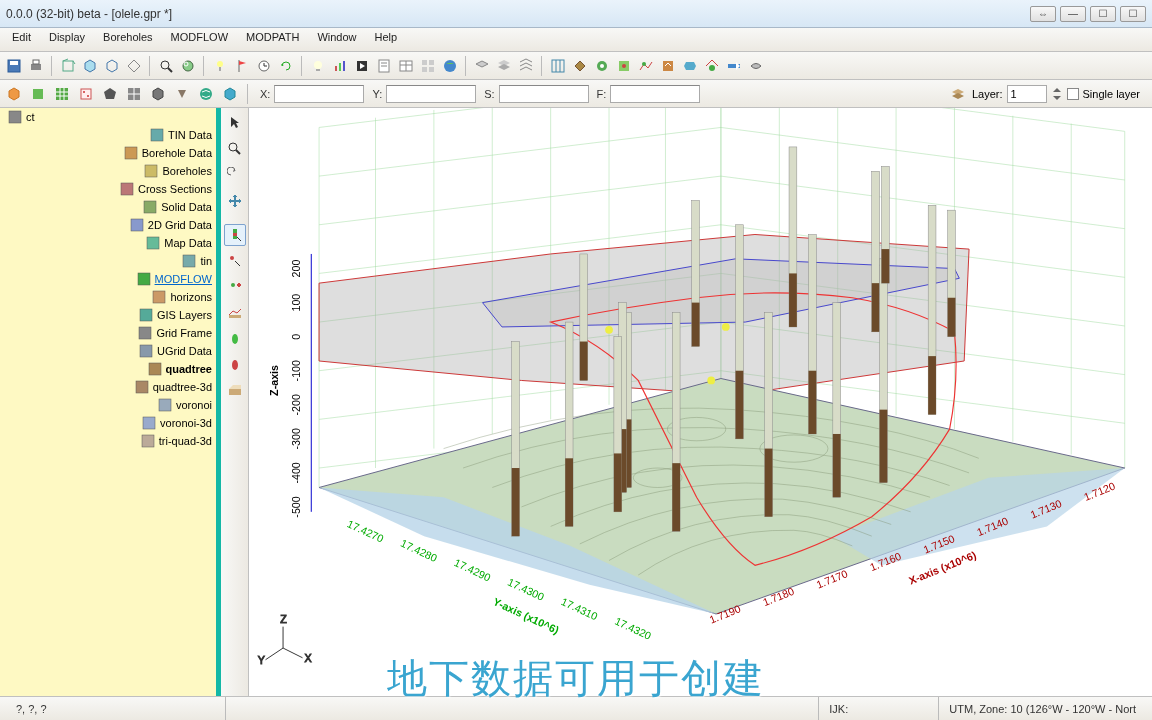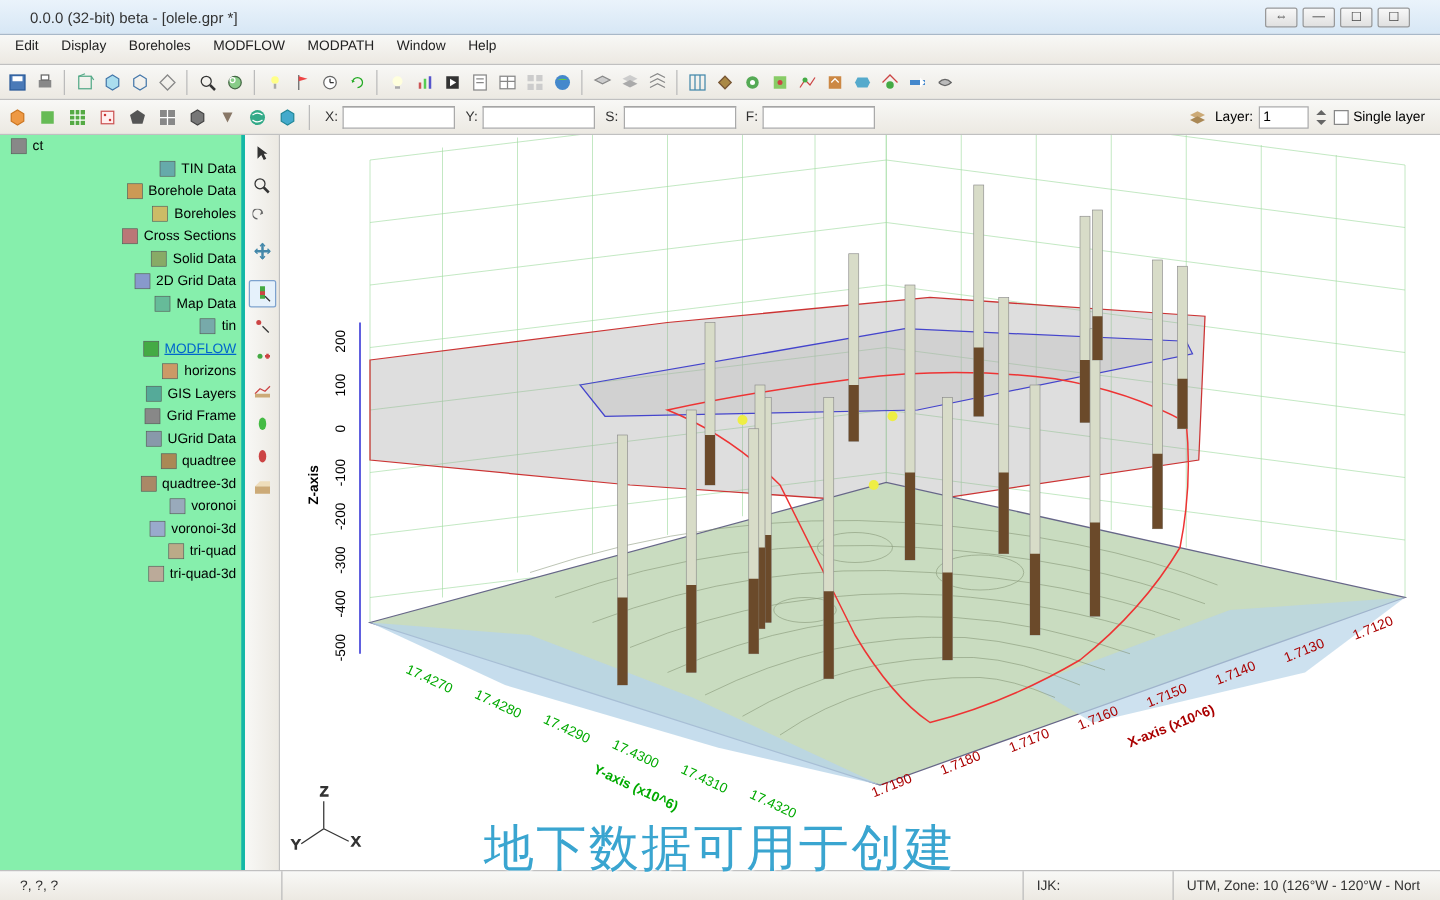--- a/index.html
+++ b/index.html
@@ -1,44 +1,44 @@
 <!DOCTYPE html>
 <html><head>
 <meta charset="utf-8">
 <style>
 * { margin: 0; padding: 0; box-sizing: border-box; font-family: "Segoe UI", Tahoma, sans-serif; font-size: 11px; }
 body { background: #fff; overflow: hidden; width: 1152px; height: 720px; position: relative; }
 
-.titlebar { height: 28px; background: linear-gradient(#eaf3fb, #d7e7f5); border-bottom: 1px solid #a8b8c8; display: flex; align-items: center; padding: 0 24px; }
+.titlebar { height: 28px; background: linear-gradient(#eaf3fb, #d7e7f5); border-bottom: 1px solid #a8b8c8; display: flex; align-items: center; padding: 0 6px; }
 .titlebar-text { flex: 1; color: #333; font-size: 12px; }
 .win-btns { display: flex; gap: 4px; }
 .win-btn { width: 26px; height: 16px; background: linear-gradient(#f8f8f8,#e0e0e0); border: 1px solid #999; border-radius: 2px; display:flex; align-items:center; justify-content:center; font-size:10px; color:#444; }
 
 .menubar { height: 24px; background: linear-gradient(#f8f8f6,#ece9e2); border-bottom: 1px solid #c0c0c0; display: flex; align-items: flex-start; padding-left: 4px; gap: 2px; }
 .menu-item { padding: 3px 8px; color: #222; cursor: default; }
 
 .toolbar1 { height: 28px; background: linear-gradient(#f8f8f6,#ece9e2); border-bottom: 1px solid #c0c0c0; display: flex; align-items: center; padding: 0 4px; gap: 2px; }
 .tbtn { width: 20px; height: 20px; border: 1px solid transparent; display:flex; align-items:center; justify-content:center; border-radius:2px; }
 .tsep { width: 2px; height: 20px; border-left: 1px solid #bbb; margin: 0 3px; }
 
 .toolbar2 { height: 28px; background: linear-gradient(#f8f8f6,#ece9e2); border-bottom: 1px solid #c0c0c0; display: flex; align-items: center; padding: 0 4px; gap: 4px; }
 .coord-label { font-size: 11px; color: #333; margin-left: 4px; }
 .coord-field { width: 90px; height: 18px; background: #fff; border: 1px solid #aaa; border-top-color:#888; padding:0 3px; }
 .layer-box { display:flex; align-items:center; gap:4px; margin-left:auto; padding-right:8px; }
 .layer-spin { width:40px; height:18px; border:1px solid #aaa; background:#fff; padding:0 3px; display:flex; align-items:center; }
 .chk { width:12px; height:12px; border:1px solid #888; background:#fff; }
 
 .workspace { position: absolute; top: 108px; left:0; right:0; bottom:24px; display:flex; }
-.tree-panel { width: 196px; background:#86efac; border-right:3px solid #14b8a6; overflow:auto; }
+.tree-panel { width: 221px; background:#fef9c3; border-right:5px solid #14b8a6; overflow:auto; }
 .tree-item { display:flex; align-items:center; gap:4px; padding:1px 4px 1px 8px; height:18px; white-space:nowrap; }
 .tree-item.indent { padding-left: 22px; justify-content: flex-end; }
 .tree-icon { width:14px; height:14px; display:inline-flex; align-items:center; justify-content:center; }
 .tree-label { color:#000; }
 .tree-label.link { color:#0066cc; text-decoration:underline; }
-.tree-label.bold { font-weight:normal; }
+.tree-label.bold { font-weight:bold; }
 
 .vtoolbar { width: 28px; background: linear-gradient(90deg,#f8f8f6,#ece9e2); border-right:1px solid #c0c0c0; display:flex; flex-direction:column; align-items:center; padding-top:4px; gap:4px; }
 .vbtn { width:22px; height:22px; display:flex; align-items:center; justify-content:center; border:1px solid transparent; border-radius:2px; }
 .vbtn.active { border-color:#7da2ce; background:#e5f1fb; }
 
 .viewport { flex:1; background:#fff; position:relative; overflow:hidden; }
 .canvas3d { position:absolute; inset:0; }
 
 .statusbar { position:absolute; bottom:0; left:0; right:0; height:24px; background: linear-gradient(#f8f8f6,#ece9e2); border-top:1px solid #c0c0c0; display:flex; align-items:center; padding:0 6px; font-size:11px; color:#333; }
 .status-cell { border-right:1px solid #bbb; padding:0 10px; height:100%; display:flex; align-items:center; }
@@ -504,28 +504,20 @@
           </span>
           <span class="tree-label">voronoi</span>
         </div>
         <div class="tree-item indent">
           <span class="tree-icon">
             <svg width="14" height="14">
               <rect x="1" y="1" width="12" height="12" fill="#9ac" stroke="#555" stroke-width="0.5"></rect>
             </svg>
           </span>
           <span class="tree-label">voronoi-3d</span>
-        </div>
-        <div class="tree-item indent">
-          <span class="tree-icon">
-            <svg width="14" height="14">
-              <rect x="1" y="1" width="12" height="12" fill="#ba8" stroke="#555" stroke-width="0.5"></rect>
-            </svg>
-          </span>
-          <span class="tree-label">tri-quad</span>
         </div>
         <div class="tree-item indent">
           <span class="tree-icon">
             <svg width="14" height="14">
               <rect x="1" y="1" width="12" height="12" fill="#ba9" stroke="#555" stroke-width="0.5"></rect>
             </svg>
           </span>
           <span class="tree-label">tri-quad-3d</span>
         </div>
       </div>

